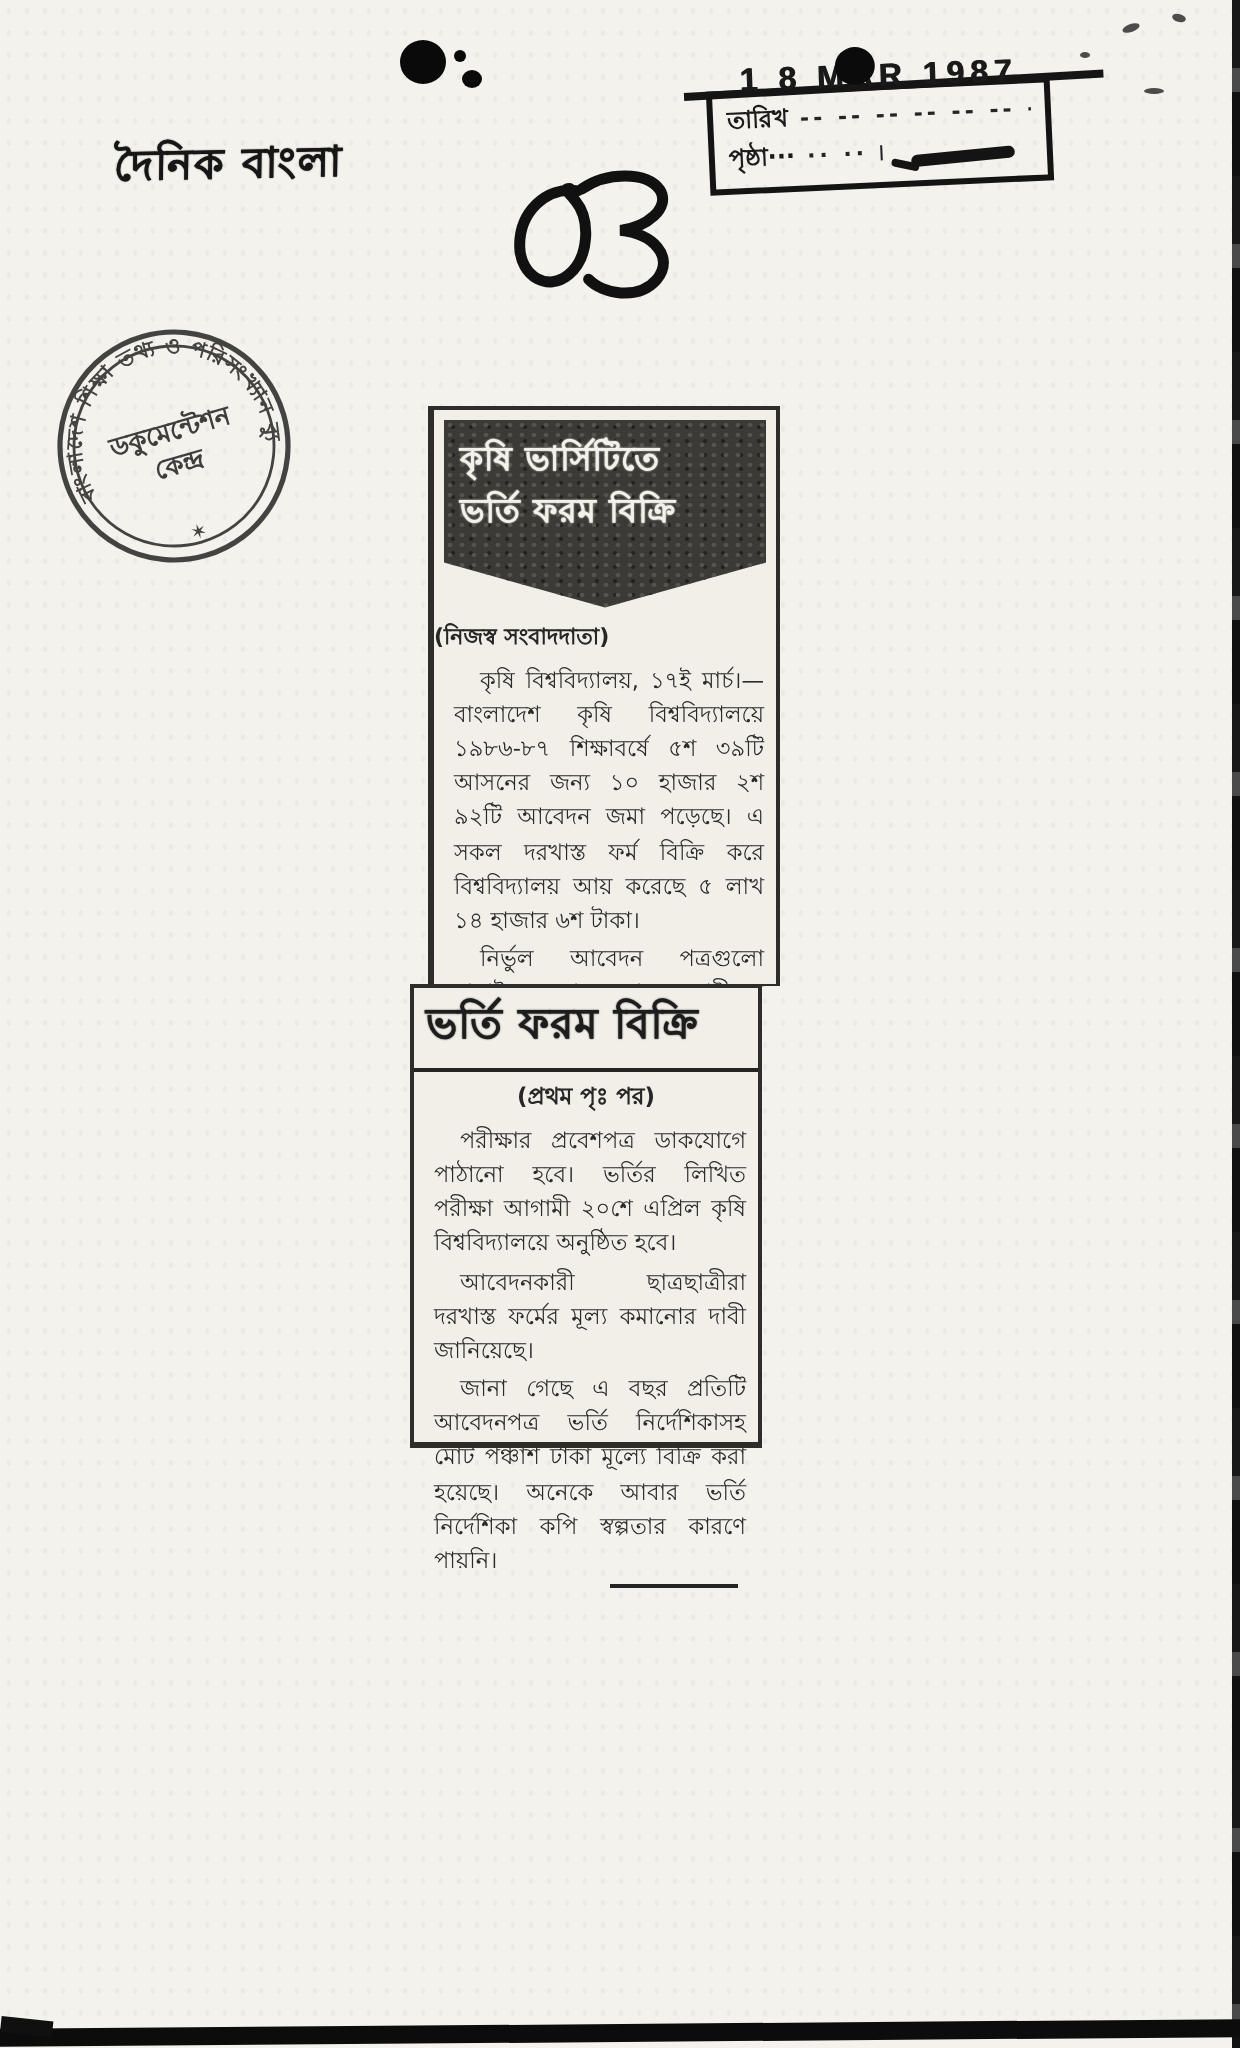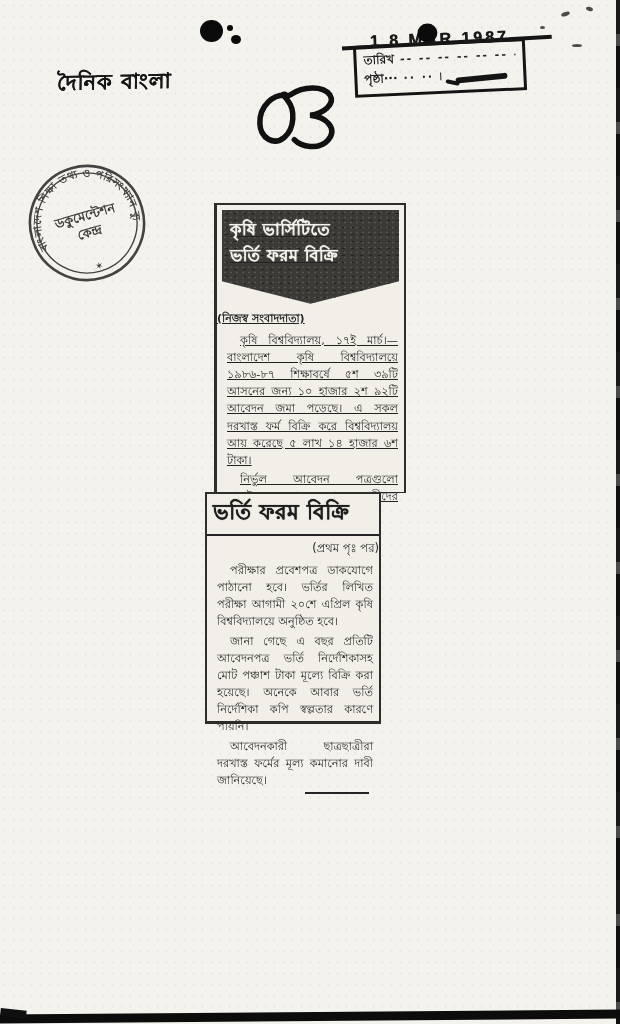--- a/index.html
+++ b/index.html
@@ -77,21 +77,21 @@
   
   .hand-number{position:absolute;left:250px;top:82px;}
   
   .seal{position:absolute;left:22px;top:158px;opacity:0.88;}
   
   .clip{
     position:absolute;box-sizing:border-box;
     background:#f1efe8;
     border:2px solid #2e2d2b;
   }
-  .clip1{left:214px;top:203px;width:192px;height:290px;border-width:2px 2px 1px 3px;text-decoration:underline;}
+  .clip1{left:214px;top:203px;width:176px;height:290px;border-width:2px 2px 1px 3px;}
   .clip2{left:205px;top:492px;width:176px;height:232px;border-width:2px 2px 3px 2px;}
   .headline-banner{
     margin:5px 5px 0 5px;
     background-color:#3b3a37;
     background-image:
       radial-gradient(#56544d 1px, transparent 1.4px),
       radial-gradient(#232220 1px, transparent 1.3px);
     background-size:6px 5px,9px 7px;
     clip-path:polygon(0 0,100% 0,100% 76%,50% 100%,0 76%);
     padding:7px 6px 34px 8px;
@@ -106,21 +106,21 @@
     padding:3px 6px 0 10px;font-size:11.3px;line-height:1.52;color:#2a2a2a;
     text-align:justify;
   }
   .body-text p{margin:0 0 2px 0;text-indent:13px;}
   .cont-note{text-align:center;font-size:11.5px;font-weight:700;color:#242424;margin-top:1px;}
   .clip2-header{
     font-size:21px;font-weight:700;color:#1d1d1d;
     padding:2px 6px 3px 6px;border-bottom:2px solid #242424;
     letter-spacing:0.5px;text-shadow:0 0 0.8px #1d1d1d;
   }
-  .clip2-subhead{text-align:right;font-size:11.5px;font-weight:400;color:#272727;margin-top:4px;}
+  .clip2-subhead{text-align:center;font-size:11.5px;font-weight:700;color:#272727;margin-top:4px;}
   .end-rule{width:64px;height:2px;background:#242424;margin:3px 10px 0 auto;}
 </style>
 </head>
 <body>
 
 <div class="page">
 
   <div class="edge-right"></div>
   <div class="edge-bottom"></div>
   <div class="edge-bottom-wedge"></div>
@@ -187,19 +187,19 @@
       <p>নির্ভুল আবেদন পত্রগুলো বাছাইয়ের পর আবেদনকারীদের বর্তমান ঠিকানায় লিখিত নিমন্ত্রণী</p>
     </div>
     <div class="cont-note">(৫-এর পৃঃ দ্র)</div>
   </div>
 
   <div class="clip clip2">
     <div class="clip2-header">ভর্তি ফরম বিক্রি</div>
     <div class="clip2-subhead">(প্রথম পৃঃ পর)</div>
     <div class="body-text">
       <p>পরীক্ষার প্রবেশপত্র ডাকযোগে পাঠানো হবে। ভর্তির লিখিত পরীক্ষা আগামী ২০শে এপ্রিল কৃষি বিশ্ববিদ্যালয়ে অনুষ্ঠিত হবে।</p>
+      <p>আবেদনকারী ছাত্রছাত্রীরা দরখাস্ত ফর্মের মূল্য কমানোর দাবী জানিয়েছে।</p>
       <p>জানা গেছে এ বছর প্রতিটি আবেদনপত্র ভর্তি নির্দেশিকাসহ মোট পঞ্চাশ টাকা মূল্যে বিক্রি করা হয়েছে। অনেকে আবার ভর্তি নির্দেশিকা কপি স্বল্পতার কারণে পায়নি।</p>
-      <p>আবেদনকারী ছাত্রছাত্রীরা দরখাস্ত ফর্মের মূল্য কমানোর দাবী জানিয়েছে।</p>
     </div>
     <div class="end-rule"></div>
   </div>
 
 </div>
 
 </body></html>

